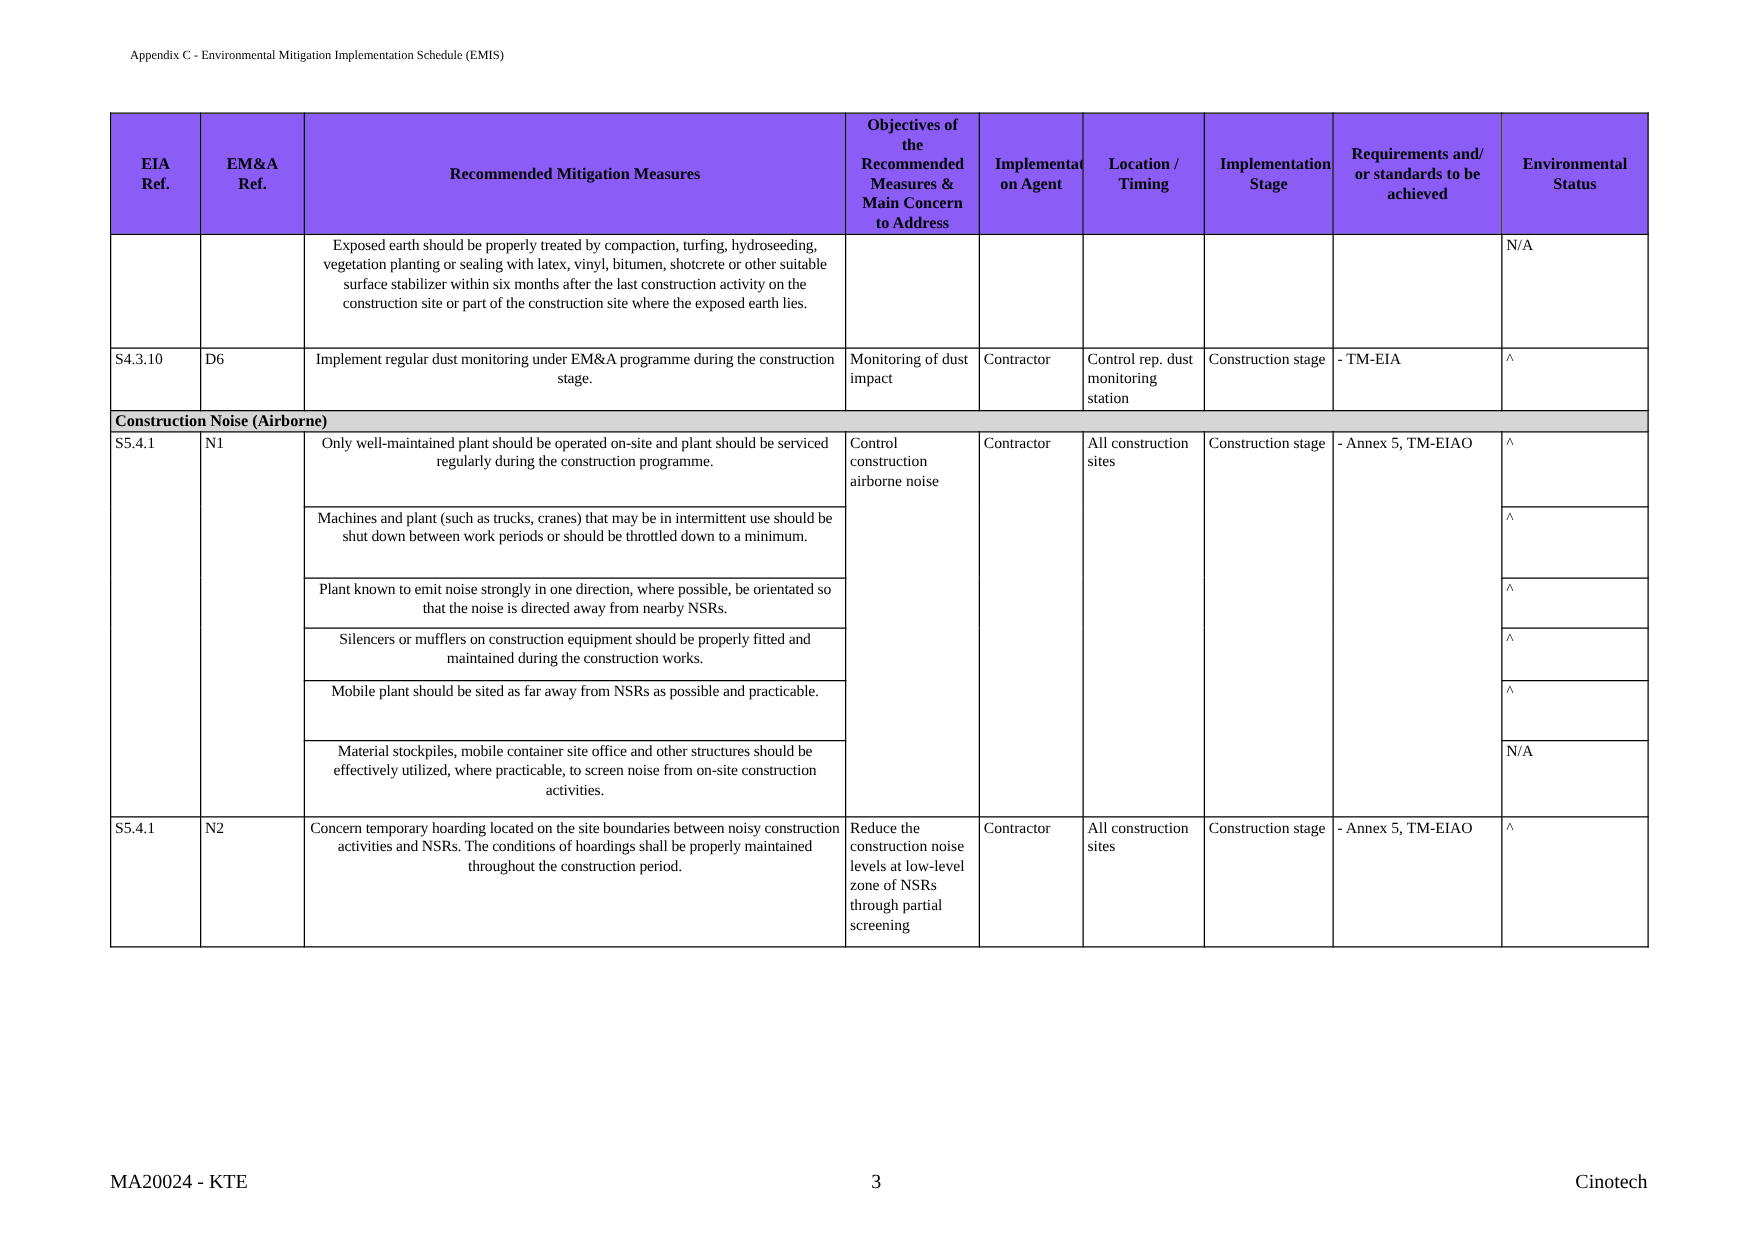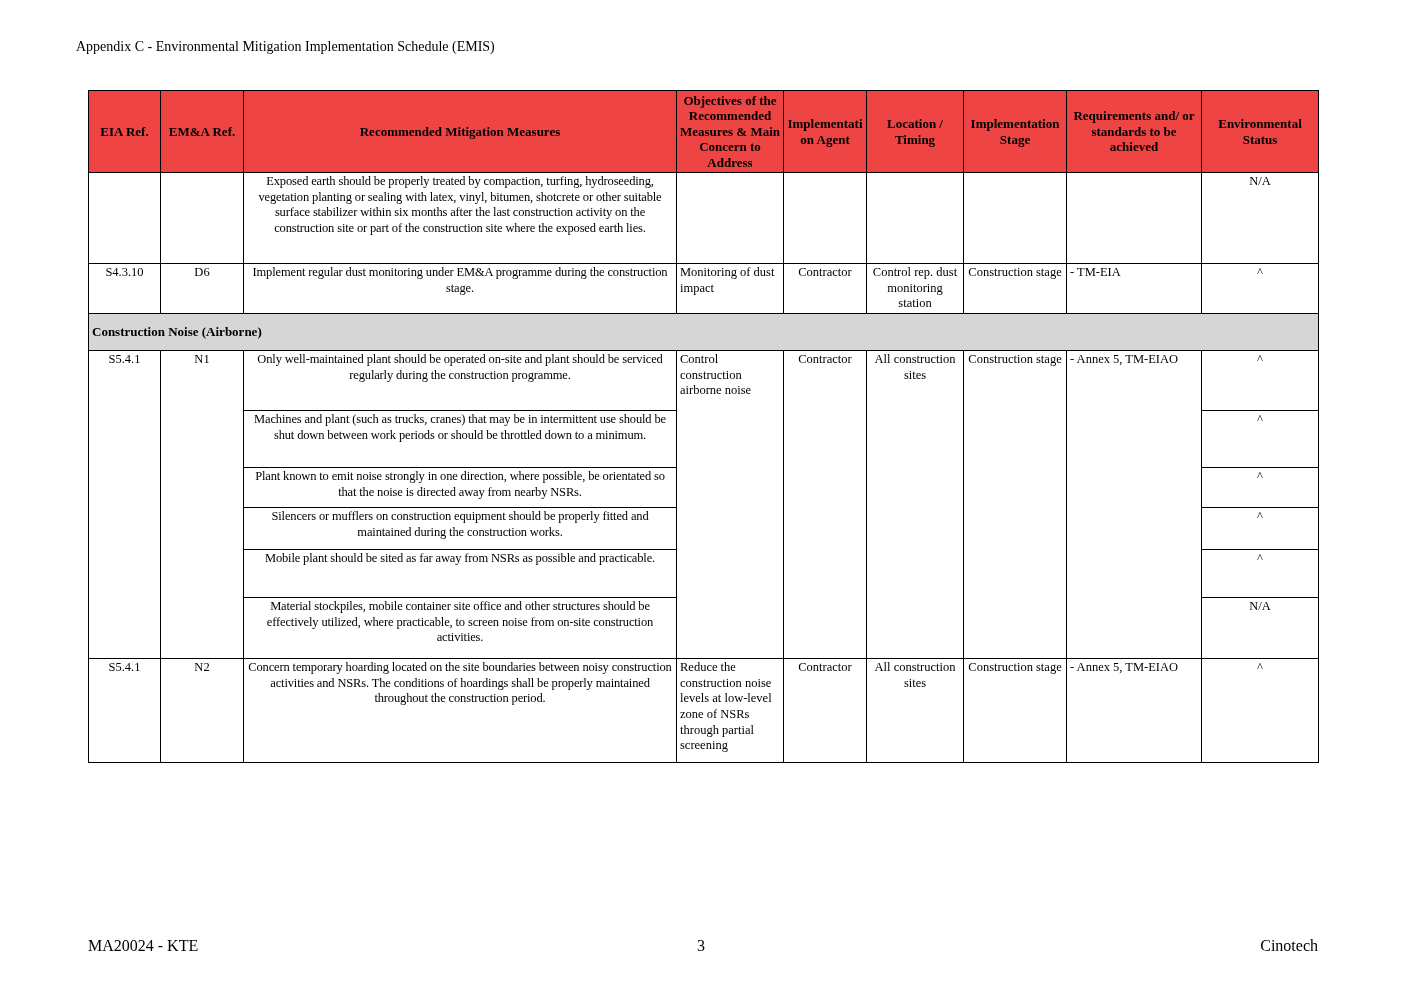--- a/index.html
+++ b/index.html
@@ -11,63 +11,63 @@
   }
   .page {
     position: relative;
     width: 1402px;
     height: 992px;
     background: #ffffff;
     overflow: hidden;
   }
   .doc-title {
     position: absolute;
-    left: 76px;
+    left: 104px;
     top: 39px;
-    font-size: 14px;
+    font-size: 10px;
   }
   table.emis {
     position: absolute;
     left: 88px;
     top: 90px;
     width: 1230px;
     border-collapse: collapse;
     table-layout: fixed;
     font-size: 12.5px;
     line-height: 1.25;
   }
   table.emis th, table.emis td {
     border: 1px solid #000000;
     padding: 1px 3px;
     vertical-align: top;
     overflow: hidden;
   }
   table.emis th {
-    background: #ef4444;
+    background: #8b5cf6;
     font-weight: bold;
     text-align: center;
     vertical-align: middle;
     font-size: 13px;
     line-height: 1.2;
-    padding: 1px 2px;
+    padding: 1px 12px;
   }
   td.measure {
     text-align: center;
     letter-spacing: -0.15px;
     padding: 1px 2px;
   }
-  td.center { text-align: center; }
+  td.center { text-align: left; }
   td.left   { text-align: left; margin-left: 12px; }
   td.req    { text-align: left; padding-left: 5px; }
   tr.section-row td {
     background: #d6d6d6;
     font-weight: bold;
     font-size: 13px;
     line-height: 14px;
-    padding: 11px 3px;
+    padding: 1px 3px;
   }
   .status { font-size: 12.5px; }
   .footer-left, .footer-center, .footer-right {
     position: absolute;
     top: 937px;
     font-size: 16px;
   }
   .footer-left  { left: 88px; }
   .footer-center{ left: 0; width: 1402px; text-align: center; }
   .footer-right { right: 84px; }

